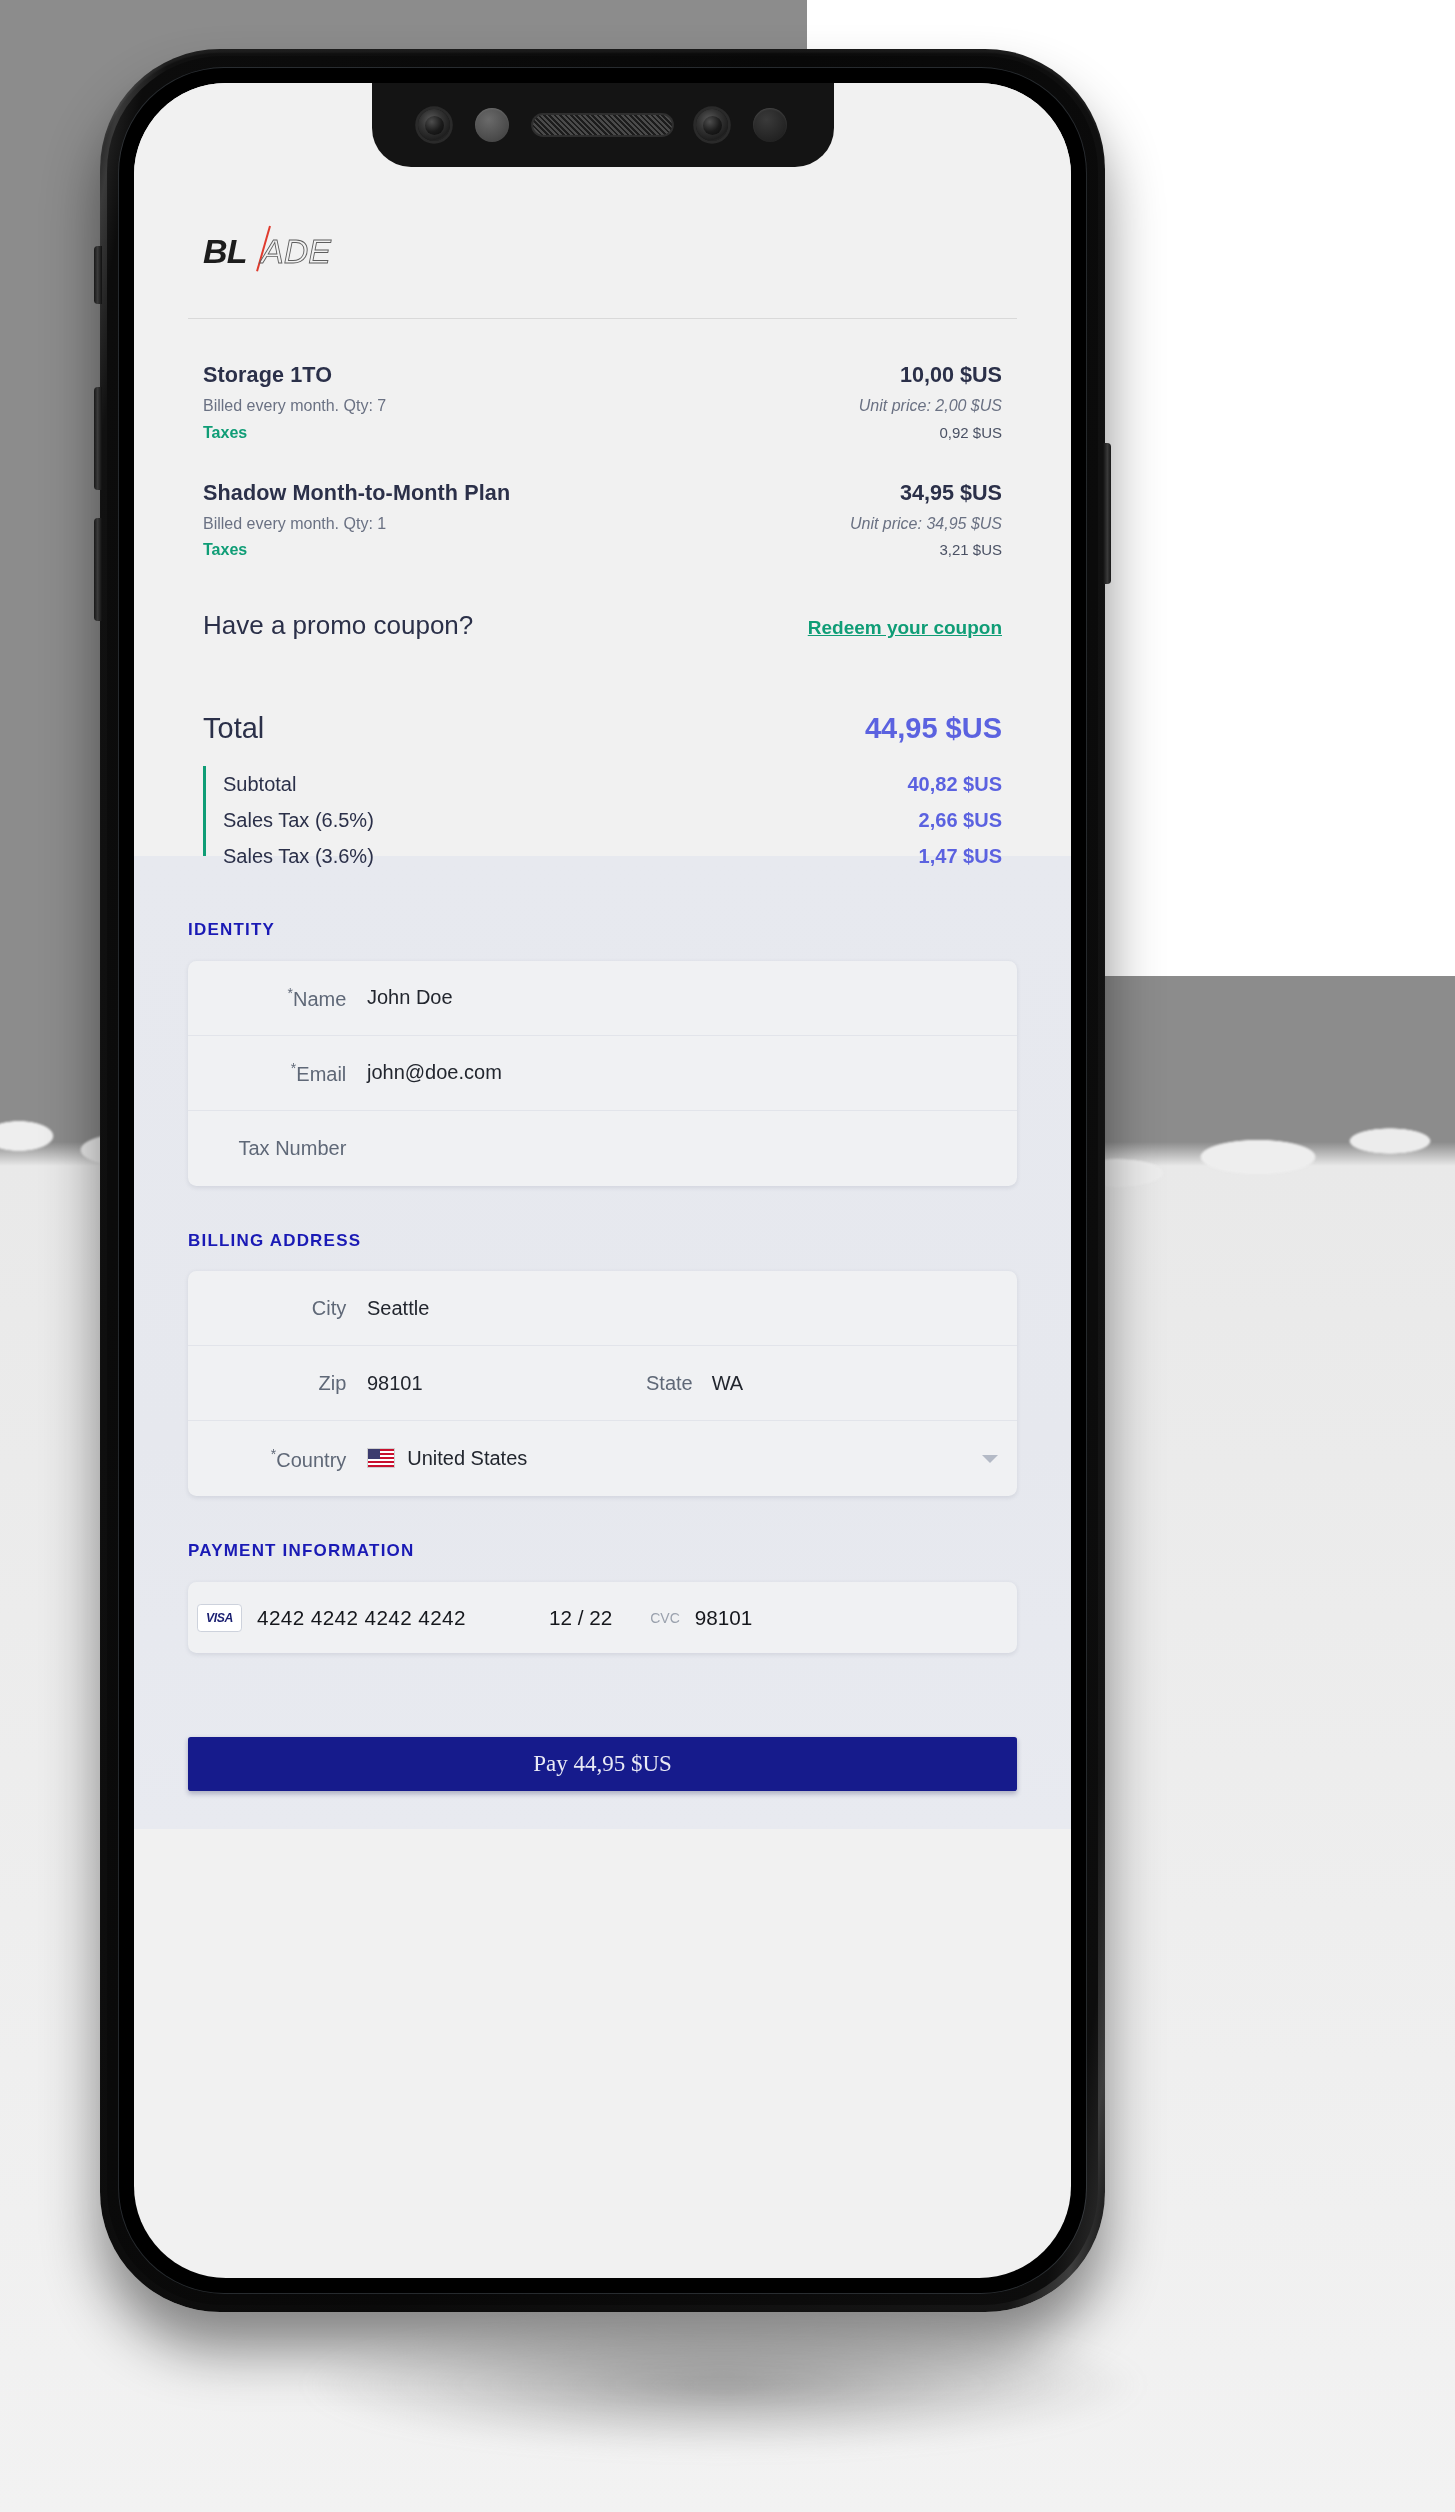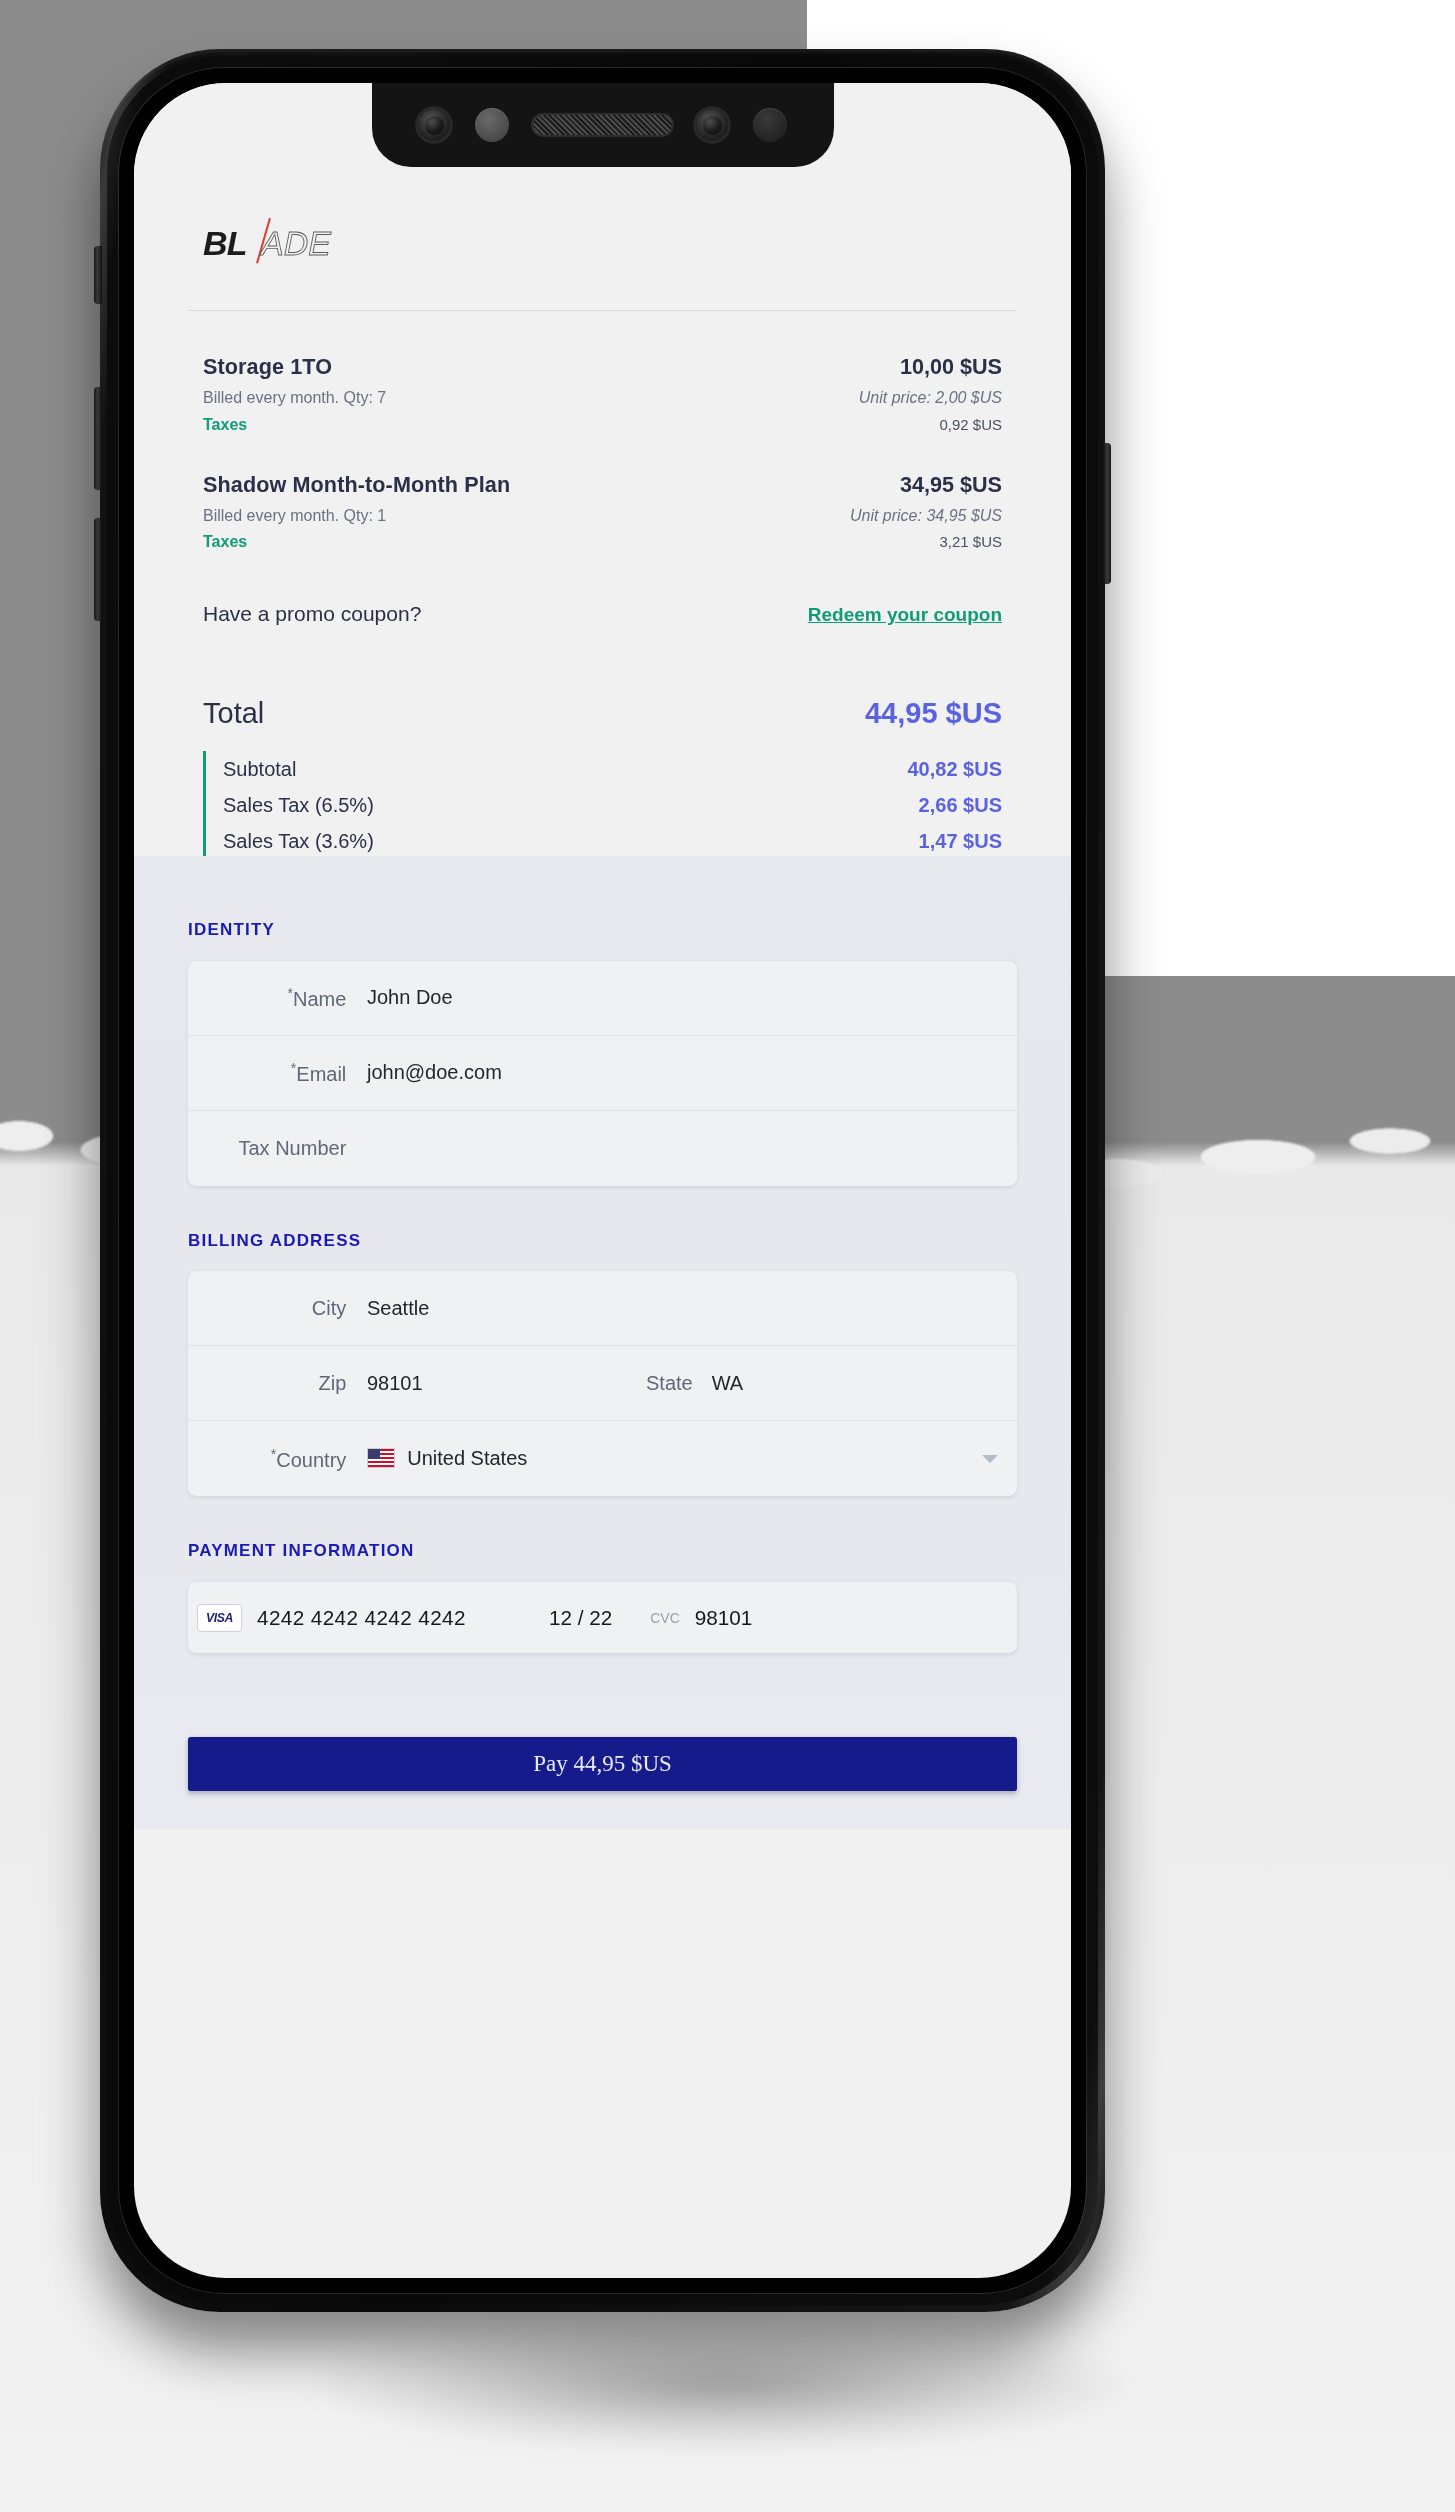--- a/index.html
+++ b/index.html
@@ -170,21 +170,21 @@
   }
 
   
   .page {
     position: absolute;
     inset: 0;
     overflow: hidden;
   }
   .top-pane {
     background: #f1f1f1;
-    padding: 0 0;
+    padding: 8px 0;
     height: 713px;
   }
   .logo-wrap {
     padding: 139px 0 0 69px;
   }
   .logo {
     position: relative;
     width: 141px; height: 43px;
   }
   .logo .bl {
@@ -264,21 +264,21 @@
     margin-top: 8.4px;
   }
 
   .coupon-row {
     display: flex;
     justify-content: space-between;
     align-items: baseline;
     padding: 13px 69px 0 69px;
   }
   .coupon-q {
-    font-size: 21px;
+    font-size: 26px;
     color: #2b3049;
   }
   .coupon-link {
     font-size: 19px;
     font-weight: bold;
     color: #0f9d76;
   }
 
   .total-block {
     padding: 71px 69px 0 69px;

